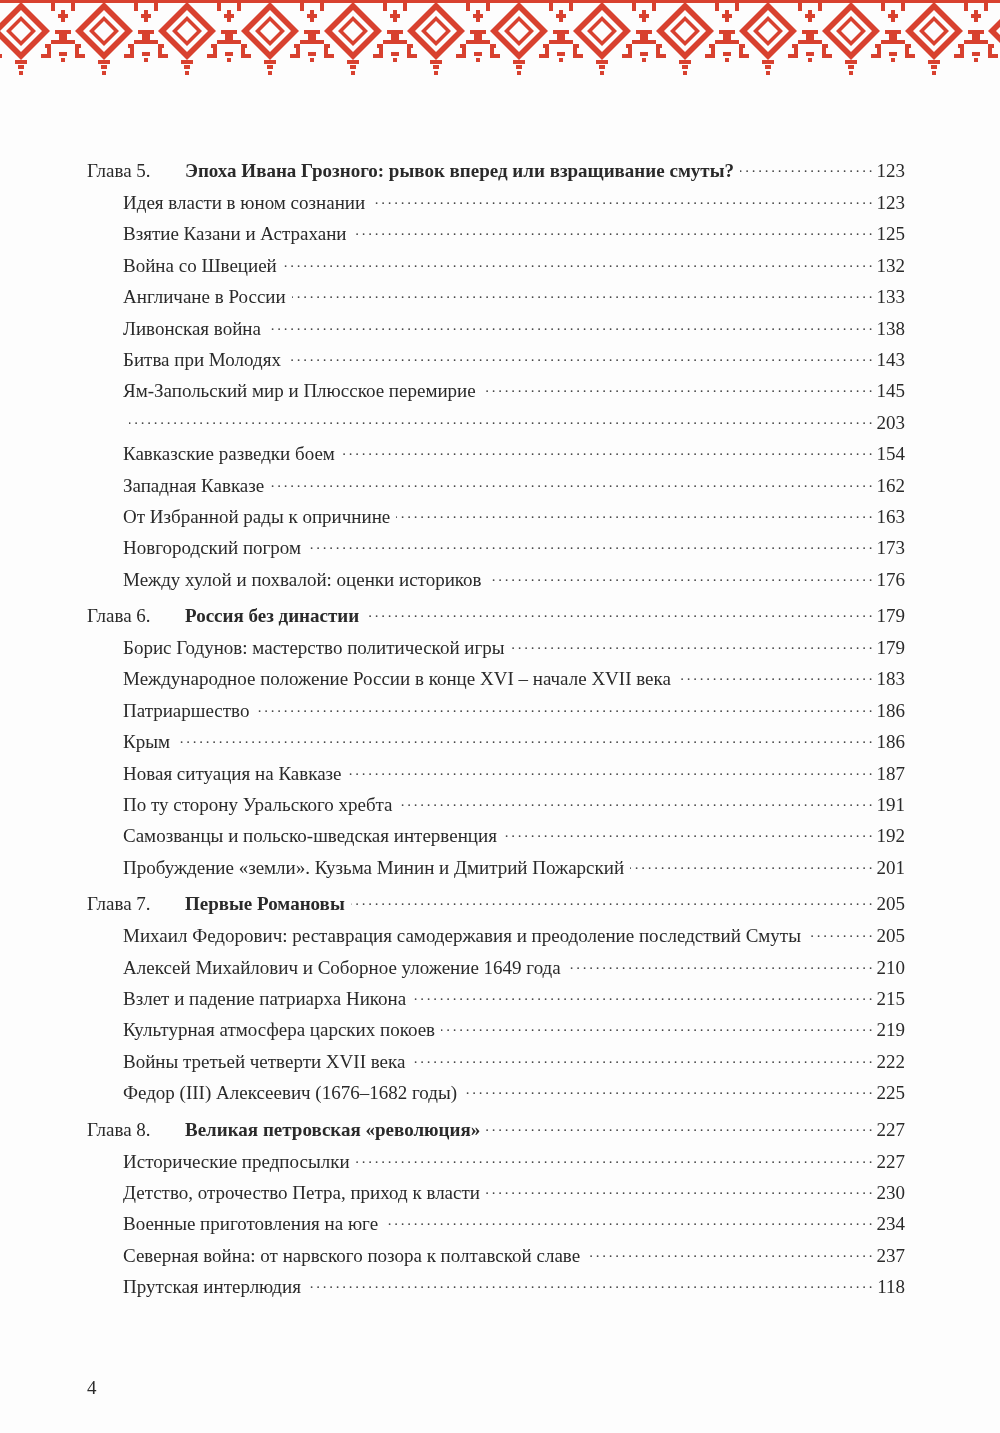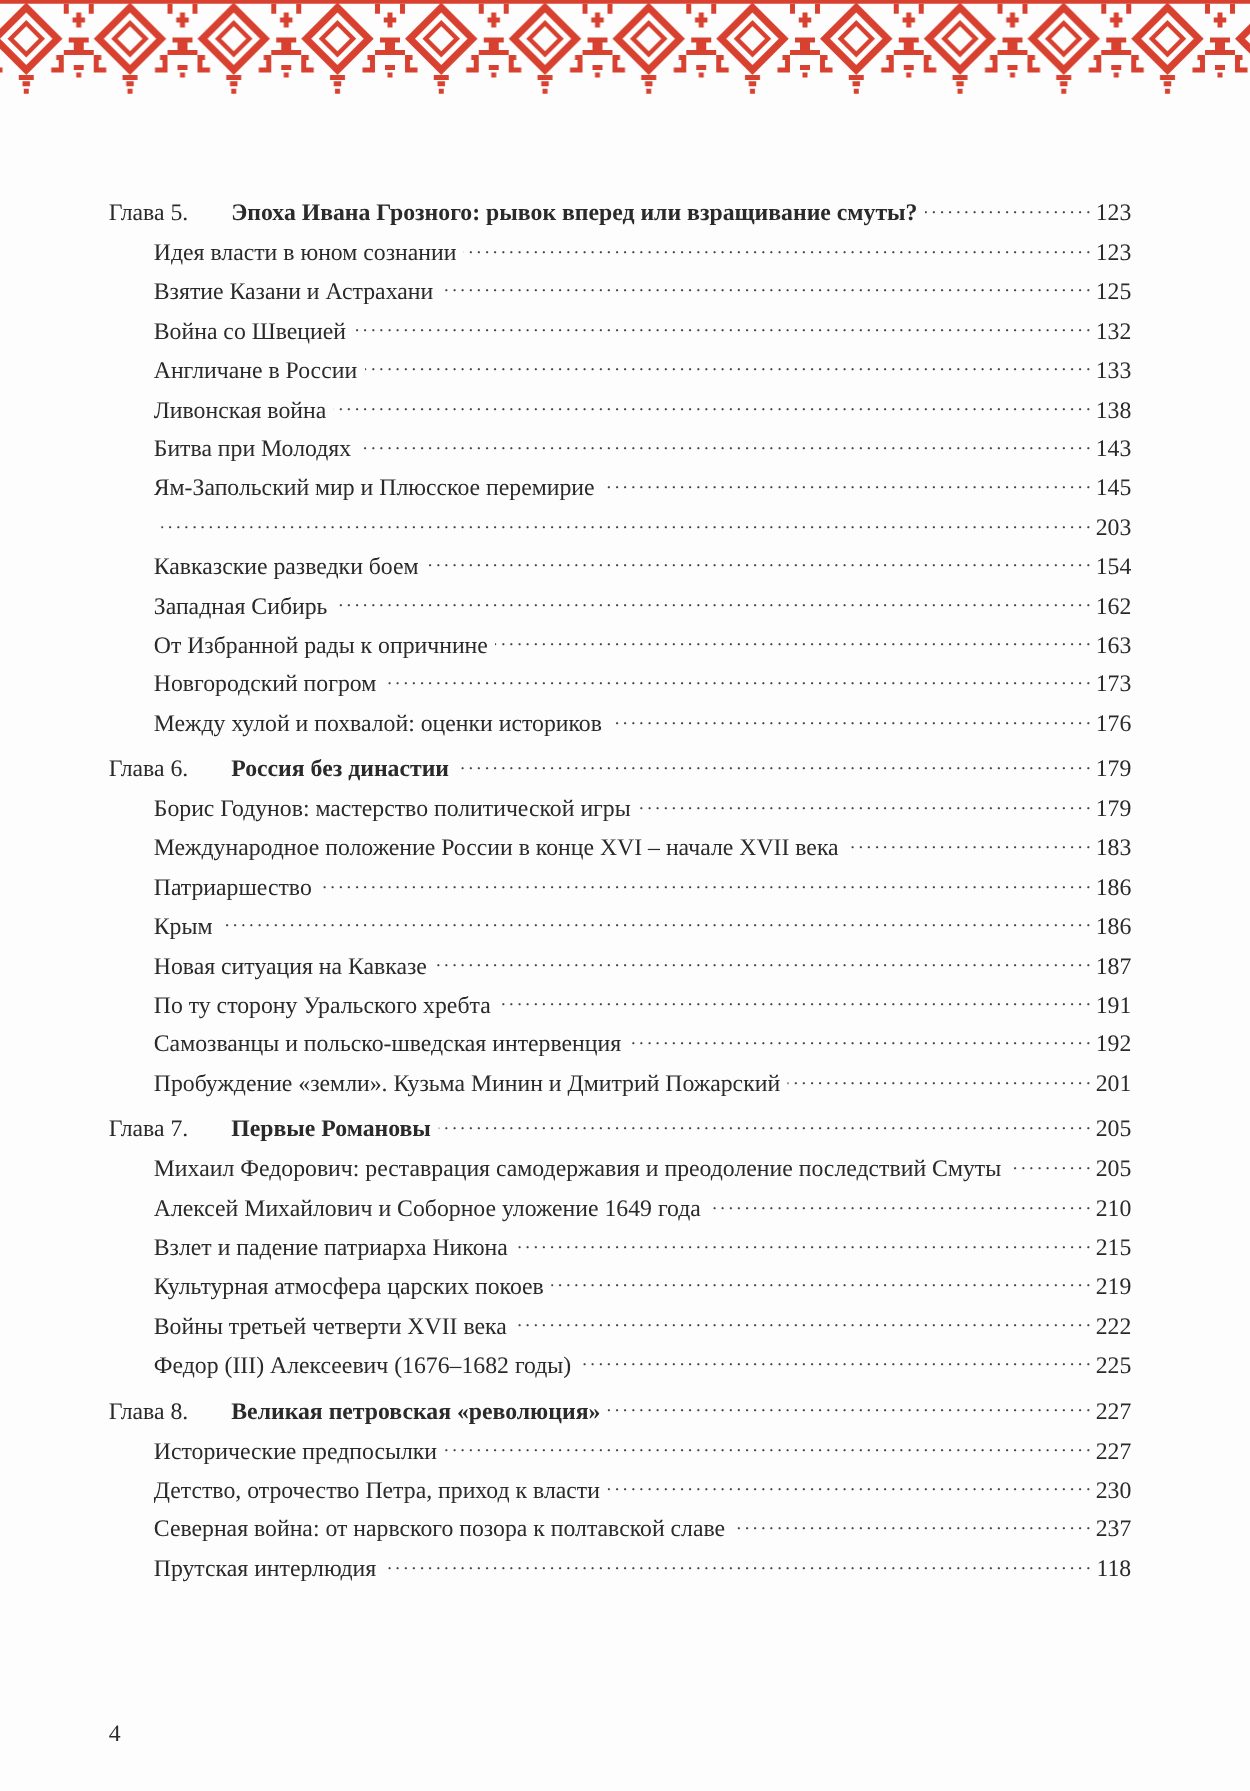--- a/index.html
+++ b/index.html
@@ -114,21 +114,21 @@
   <div class="row sub">
       <span class="dots"></span>
       <span class="page">203</span>
     </div>
   <div class="row sub">
       <span>Кавказские разведки боем</span>
       <span class="dots"></span>
       <span class="page">154</span>
     </div>
   <div class="row sub">
-      <span>Западная Сибирь</span>
+      <span>Западная Кавказе</span>
       <span class="dots"></span>
       <span class="page">162</span>
     </div>
   <div class="row sub">
       <span>От Избранной рады к опричнине</span>
       <span class="dots"></span>
       <span class="page">163</span>
     </div>
   <div class="row sub">
       <span>Новгородский погром</span>
@@ -235,20 +235,25 @@
       <span>Исторические предпосылки</span>
       <span class="dots"></span>
       <span class="page">227</span>
     </div>
   <div class="row sub">
       <span>Детство, отрочество Петра, приход к власти</span>
       <span class="dots"></span>
       <span class="page">230</span>
     </div>
   <div class="row sub">
+      <span>Военные приготовления на юге</span>
+      <span class="dots"></span>
+      <span class="page">234</span>
+    </div>
+  <div class="row sub">
       <span>Северная война: от нарвского позора к полтавской славе</span>
       <span class="dots"></span>
       <span class="page">237</span>
     </div>
   <div class="row sub">
       <span>Прутская интерлюдия</span>
       <span class="dots"></span>
       <span class="page">118</span>
     </div>
 </div>

